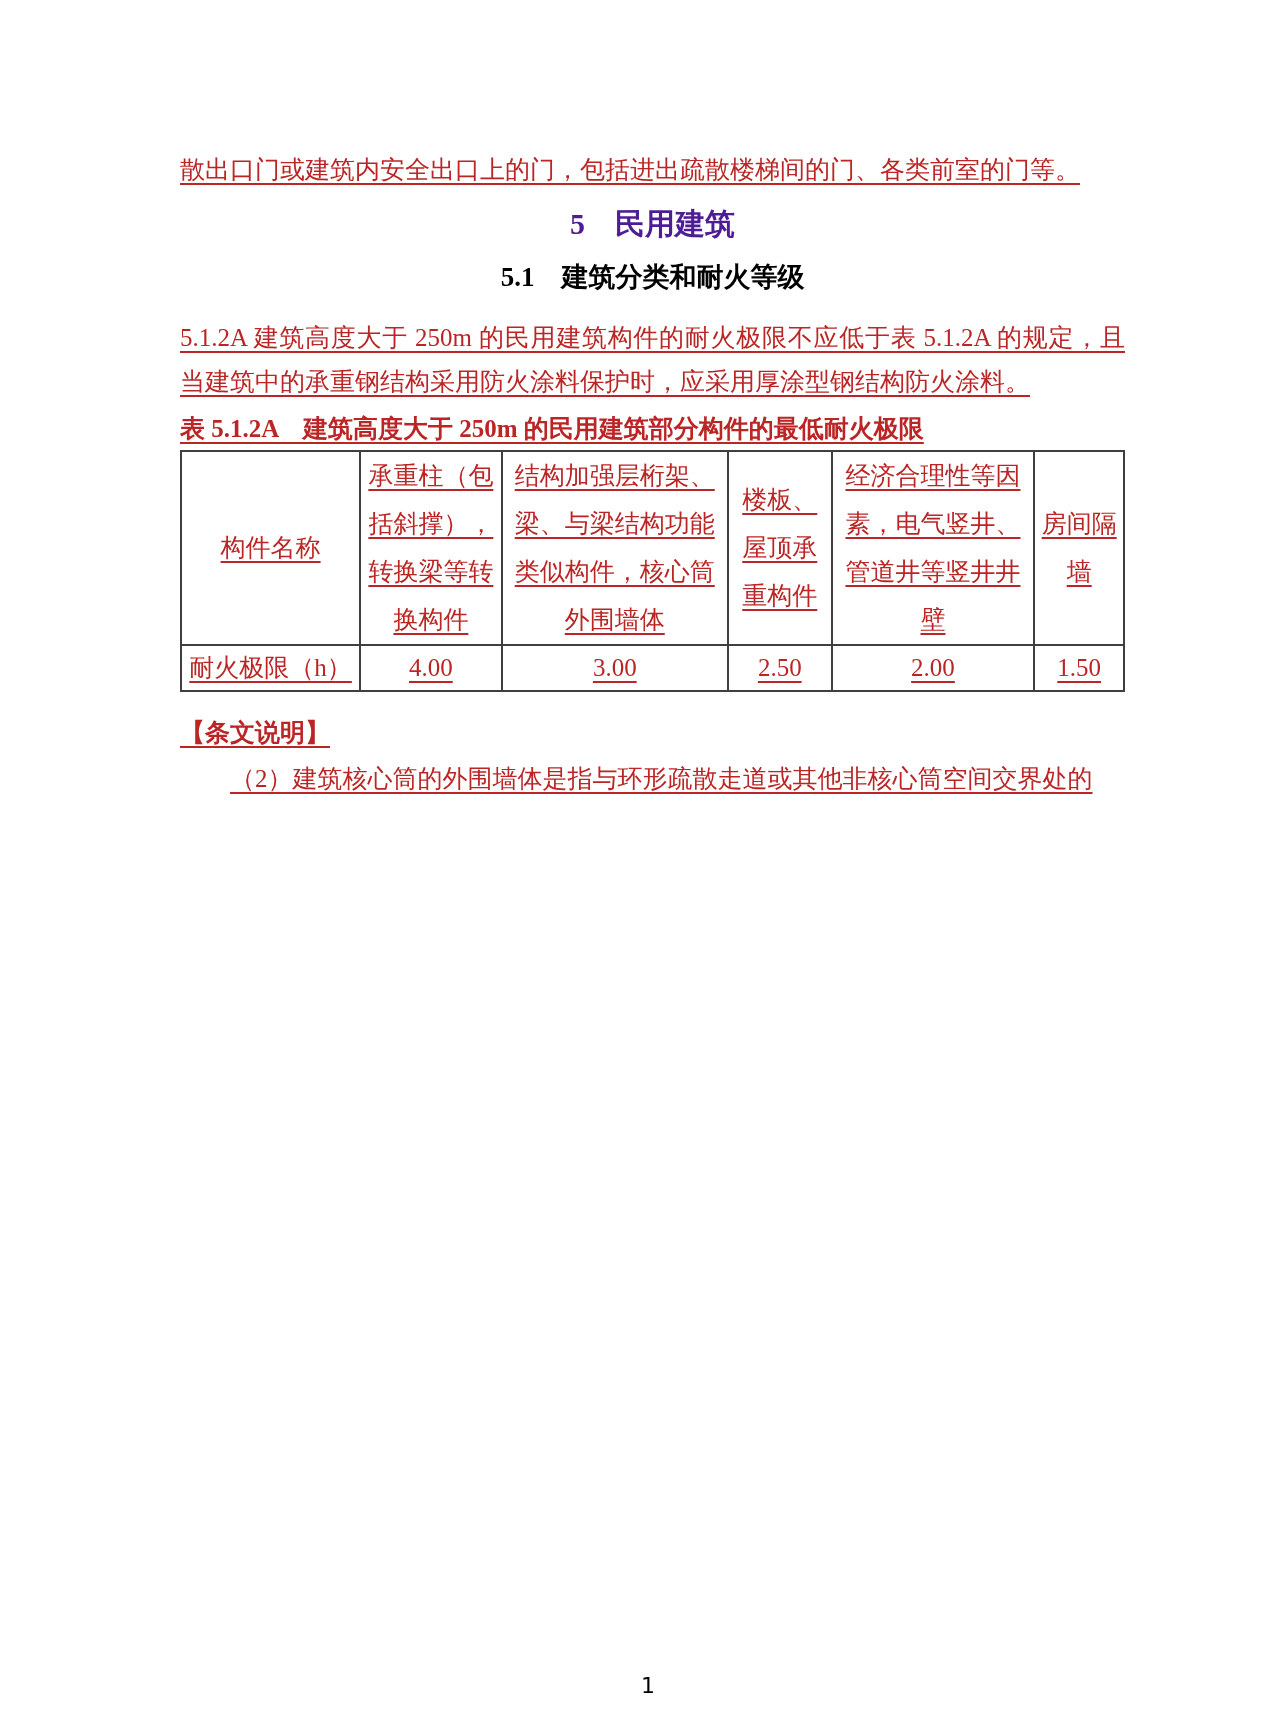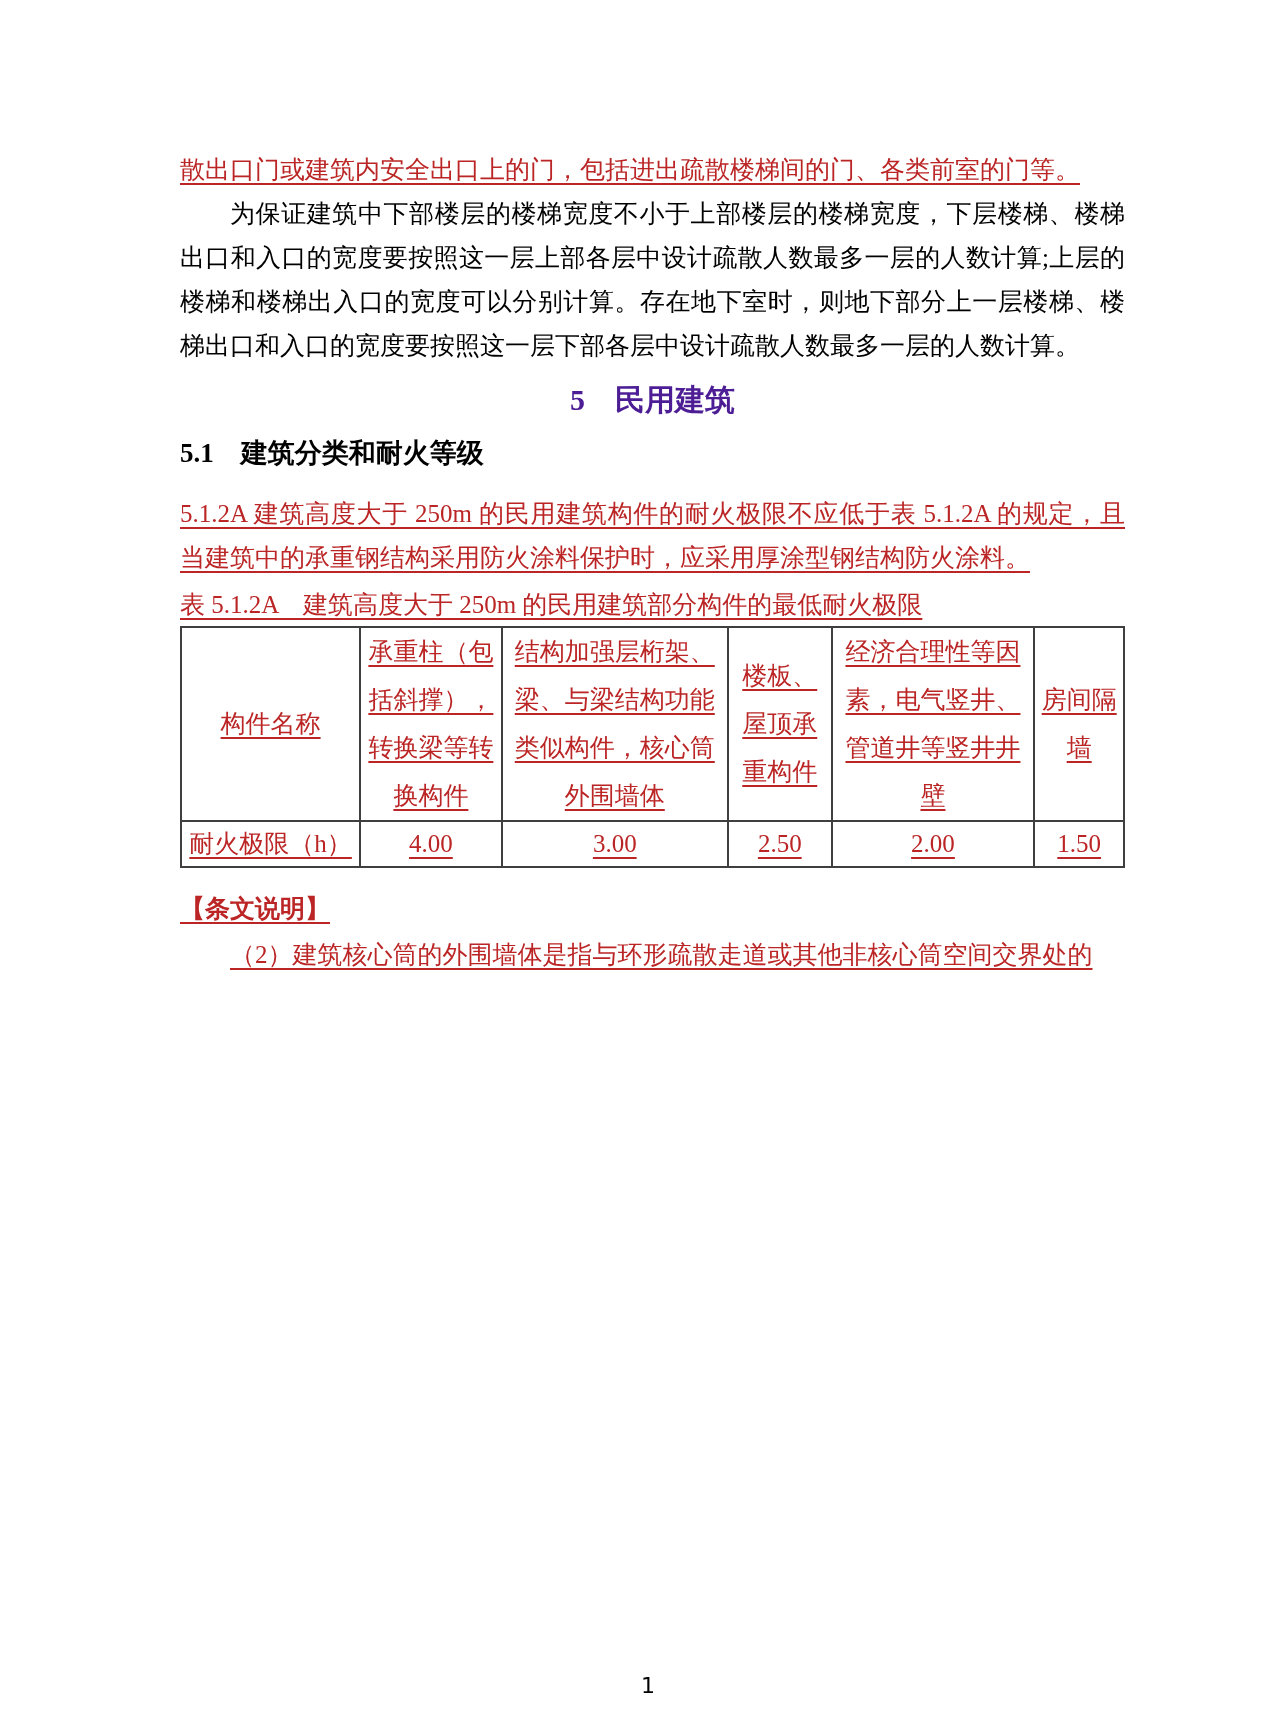--- a/index.html
+++ b/index.html
@@ -20,26 +20,26 @@
   .content p { margin:0; font-size:25px; line-height:44px; text-align:justify; }
   .red { color:#bb2525; }
   .u { text-decoration:underline; text-decoration-thickness:2px; text-underline-offset:5px; }
   .indent { text-indent:2em; }
   .bold { font-weight:bold;text-decoration:underline; }
   .chapter-h {
     font-size:30px; font-weight:bold; text-align:center;
     margin:8px 0 0 0; line-height:48px; color:#4c1d95;
   }
   .section-h {
-    font-size:27px; font-weight:bold; text-align:left;
+    font-size:27px; font-weight:bold; text-align:center;
     margin:6px 0 0 0; line-height:46px; color:#000;
   }
   .clause { margin-top:16px !important; }
   .caption {
-    text-align:right; font-weight:normal;
+    text-align:right; font-weight:bold;
     line-height:42px !important; margin-top:4px !important;
     font-size:25px;
   }
   table.spec {
     width:100%; border-collapse:collapse; table-layout:fixed;
     margin:0;
   }
   table.spec th, table.spec td {
     border:2px solid #3f3f3f;
     color:#bb2525;
@@ -63,21 +63,20 @@
   }
 </style>
 </head>
 <body>
 
 <div class="page">
   <div class="content">
 
     <p class="red u">散出口门或建筑内安全出口上的门，包括进出疏散楼梯间的门、各类前室的门等。</p>
 
-    <p class="indent">为保证建筑中下部楼层的楼梯宽度不小于上部楼层的楼梯宽度，下层楼梯、楼梯出口和入口的宽度要按照这一层上部各层中设计疏散人数最多一层的人数计算;上层的楼梯和楼梯出入口的宽度可以分别计算。存在地下室时，则地下部分上一层楼梯、楼梯出口和入口的宽度要按照这一层下部各层中设计疏散人数最多一层的人数计算。</p>
 
     <div class="chapter-h">5　民用建筑</div>
 
     <div class="section-h">5.1　建筑分类和耐火等级</div>
 
     <p class="red u clause">5.1.2A 建筑高度大于 250m 的民用建筑构件的耐火极限不应低于表 5.1.2A 的规定，且当建筑中的承重钢结构采用防火涂料保护时，应采用厚涂型钢结构防火涂料。</p>
 
     <p class="red u caption">表 5.1.2A　建筑高度大于 250m 的民用建筑部分构件的最低耐火极限</p>
 
     <table class="spec">

